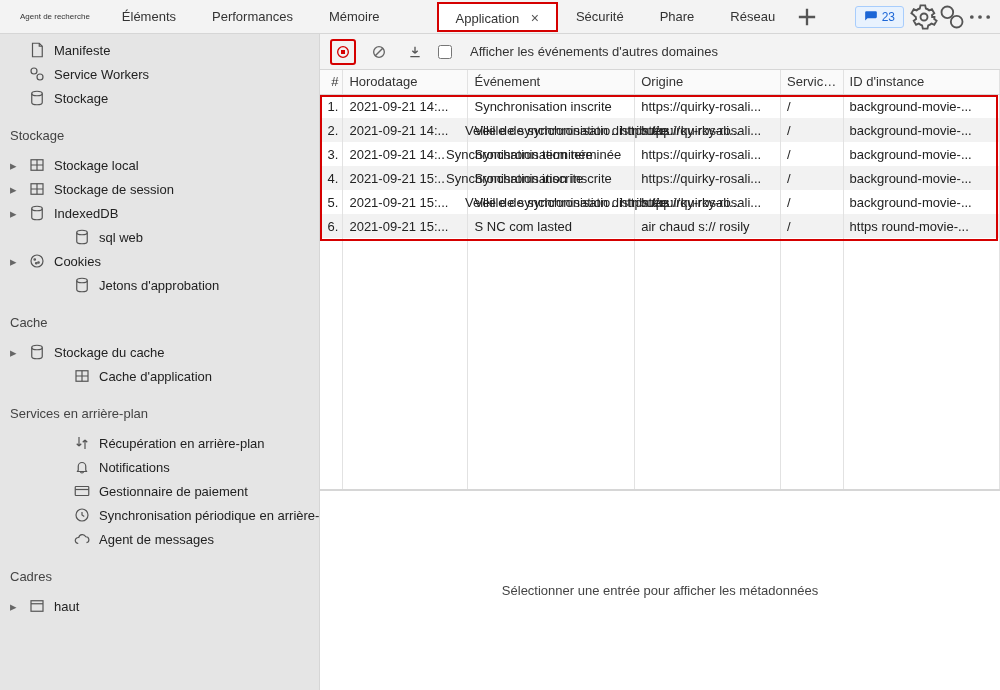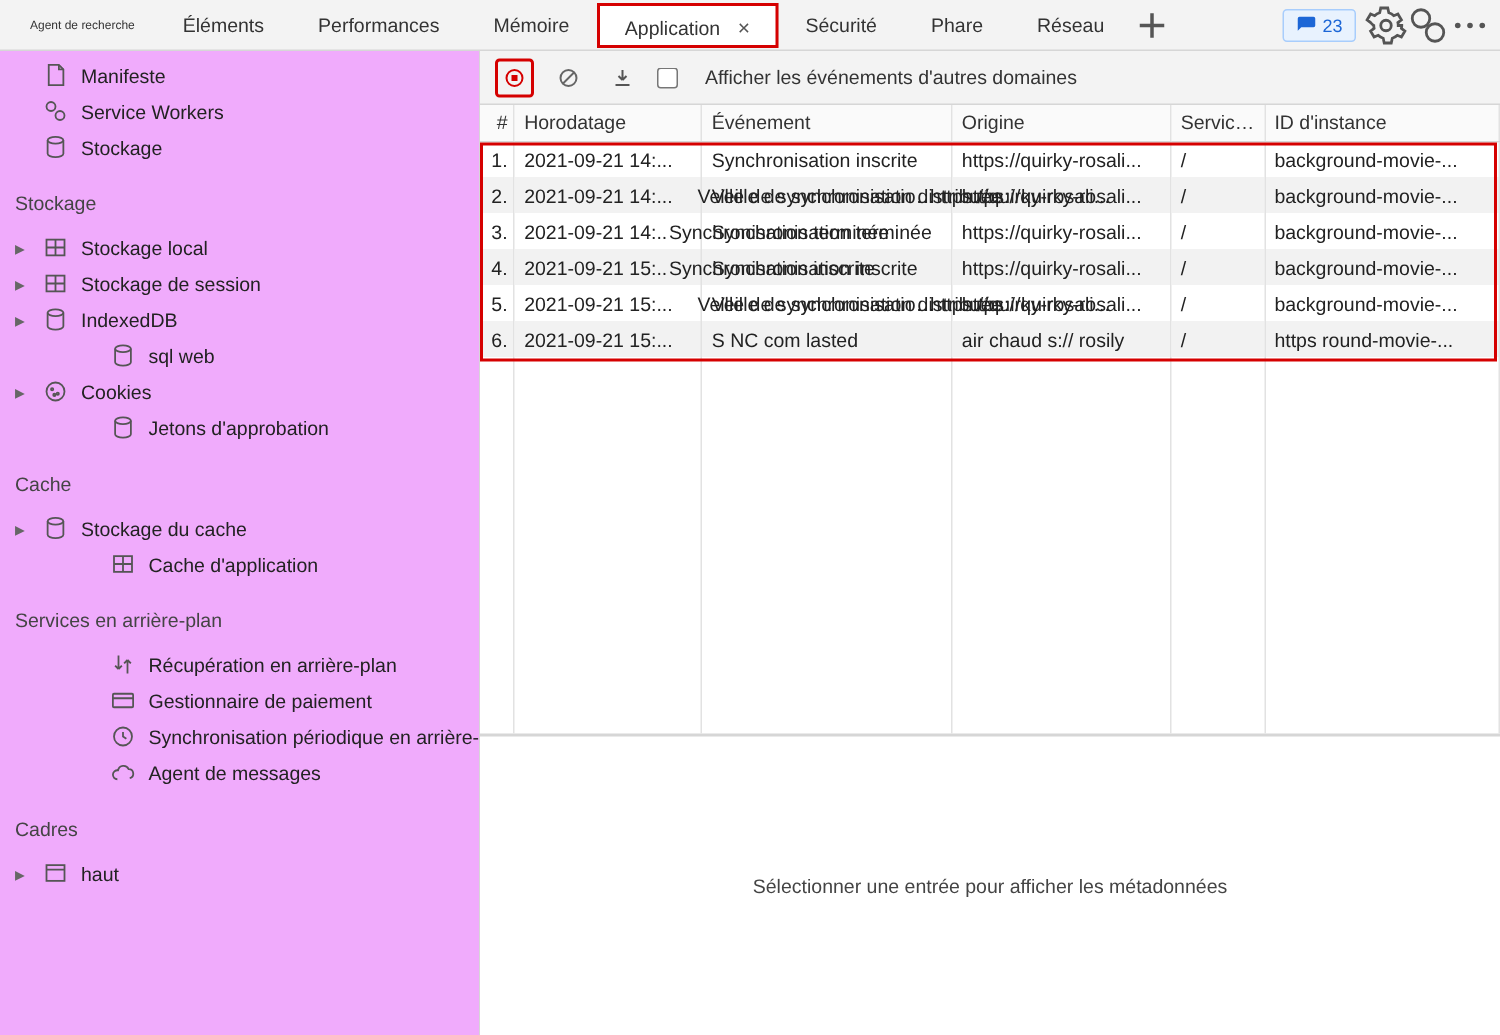--- a/index.html
+++ b/index.html
@@ -3,31 +3,31 @@
 <meta charset="utf-8">
 <style>
   * { box-sizing: border-box; margin: 0; padding: 0; font-family: "Segoe UI", Arial, sans-serif; }
   body { width: 1000px; height: 690px; background: #fff; color: #222; overflow: hidden; font-size: 13px; }
 
   
   .tabbar { display: flex; align-items: center; height: 34px; border-bottom: 1px solid #d6d6d6; background: #f3f3f3; padding: 0 6px; }
   .tab { padding: 0 18px; height: 30px; line-height: 30px; color: #333; cursor: pointer; position: relative; }
   .tab.small { padding: 0 14px; font-size: 8px; }
   .tab.active { background: #fff; border: 1px solid #d6d6d6; border-bottom: 1px solid #fff; }
-  .tab.highlight { outline: 2px solid #d50000; outline-offset: -2px; }
+  .tab.highlight { outline: 2px solid #d50000; outline-offset: -2px; margin-left: 39px; }
   .close-x { font-size: 14px; margin-left: 8px; color: #555; }
   .spacer { flex: 1; }
   .tb-ico { width: 28px; height: 28px; display: flex; align-items: center; justify-content: center; color: #555; cursor: pointer; }
   .count-chip { display: flex; align-items: center; height: 22px; background: #e8f2fe; border: 1px solid #a8cdfc; color: #1c66d6; border-radius: 3px; padding: 0 8px; margin: 4px 6px; font-size: 12px; gap: 4px; }
   .count-chip svg { width: 14px; height: 14px; fill: #1c66d6; }
 
   .main { display: flex; height: calc(690px - 34px); }
 
   
-  .sidebar { width: 320px; border-right: 1px solid #d6d6d6; overflow-y: auto; background: #f0abfc; }
+  .sidebar { width: 320px; border-right: 1px solid #d6d6d6; overflow-y: auto; background: #e5e5e5; }
   .side-group { padding: 4px 0 8px; }
   .group-title { padding: 10px 10px 6px; color: #444; font-size: 13px; }
   .side-item { display: flex; align-items: center; gap: 8px; height: 24px; padding: 0 8px 0 28px; color: #222; cursor: pointer; white-space: nowrap; }
   .side-item.indent { padding-left: 73px; text-align: center; }
   .side-item.selected { background: #e6e6e6; }
   .side-item.hl { outline: 2px solid #d50000; outline-offset: -2px; }
   .side-item .chev { width: 10px; color: #666; margin-left: -18px; }
   .ico { width: 18px; height: 18px; display: inline-flex; align-items: center; justify-content: center; color: #444; }
   .ico svg { width: 18px; height: 18px; fill: none; stroke: #555; stroke-width: 1.6; }
 
@@ -227,20 +227,28 @@
 
     <div class="group-title">Services en arrière-plan</div>
     <div class="side-group">
       <div class="side-item indent">
         <span class="ico">
             <svg viewBox="0 0 24 24">
               <path d="M8 4v12m0 0 3-3m-3 3-3-3M16 20V8m0 0 3 3m-3-3-3 3"></path>
             </svg>
           </span>
         <span>Récupération en arrière-plan</span>
+      </div>
+      <div class="side-item indent">
+        <span class="ico">
+            <svg viewBox="0 0 24 24">
+              <path d="M6 18h12l-1-2V11a5 5 0 0 0-10 0v5zM10 18a2 2 0 0 0 4 0"></path>
+            </svg>
+          </span>
+        <span>Notifications</span>
       </div>
       <div class="side-item indent">
         <span class="ico">
             <svg viewBox="0 0 24 24">
               <rect x="3" y="6" width="18" height="12" rx="1"></rect>
               <path d="M3 10h18"></path>
             </svg>
           </span>
         <span>Gestionnaire de paiement</span>
       </div>

